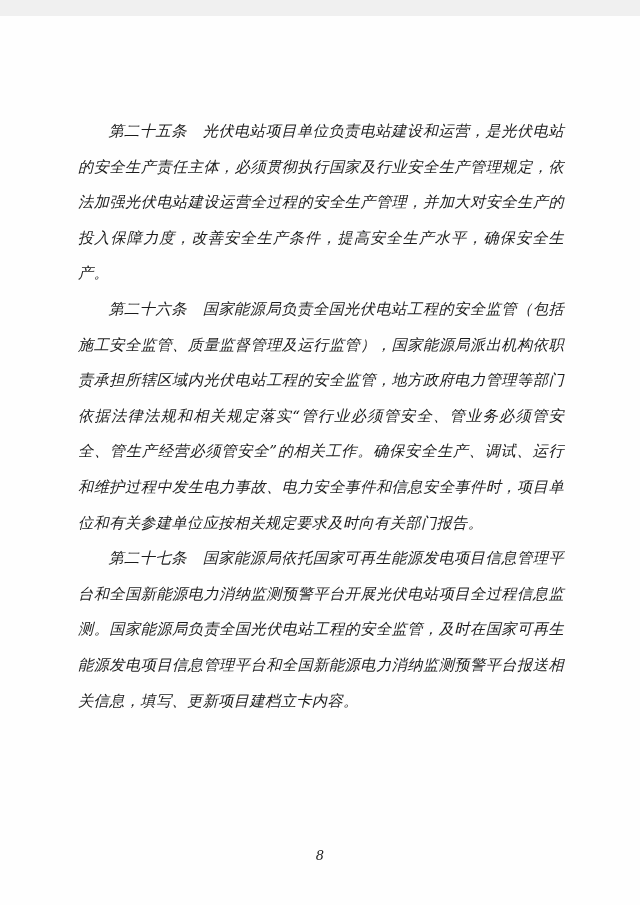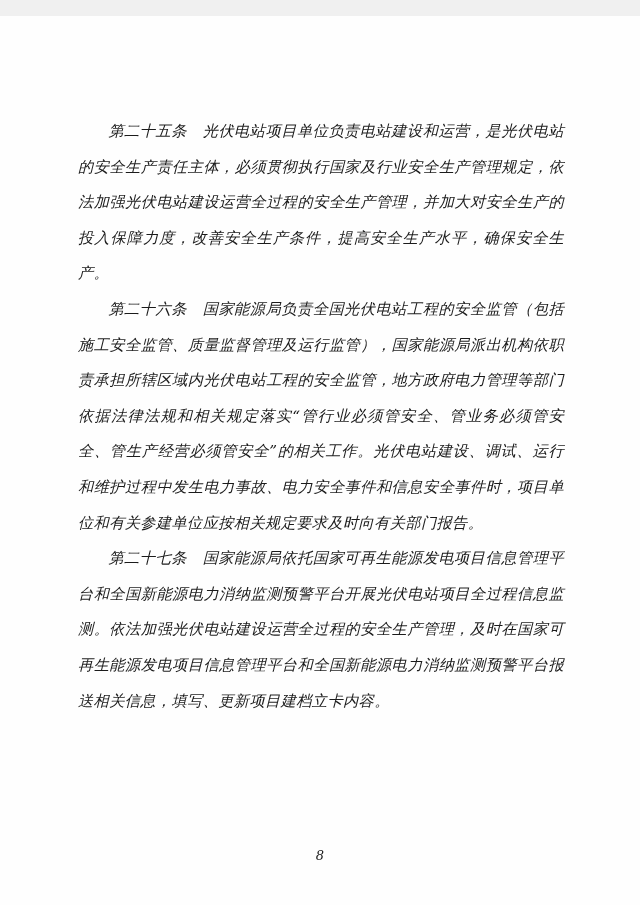--- a/index.html
+++ b/index.html
@@ -45,17 +45,17 @@
     color: #1b1b1b;
     font-family: "DejaVu Serif", "Liberation Serif", serif;
   }
 </style>
 </head>
 <body>
 
 <div class="page">
   <div class="content">
     <p class="para">第二十五条　光伏电站项目单位负责电站建设和运营，是光伏电站的安全生产责任主体，必须贯彻执行国家及行业安全生产管理规定，依法加强光伏电站建设运营全过程的安全生产管理，并加大对安全生产的投入保障力度，改善安全生产条件，提高安全生产水平，确保安全生产。</p>
-    <p class="para">第二十六条　国家能源局负责全国光伏电站工程的安全监管（包括施工安全监管、质量监督管理及运行监管），国家能源局派出机构依职责承担所辖区域内光伏电站工程的安全监管，地方政府电力管理等部门依据法律法规和相关规定落实“管行业必须管安全、管业务必须管安全、管生产经营必须管安全”的相关工作。光伏电站建设、调试、运行和维护过程中发生电力事故、电力安全事件和信息安全事件时，项目单位和有关参建单位应按相关规定要求及时向有关部门报告。</p>
-    <p class="para">第二十七条　国家能源局依托国家可再生能源发电项目信息管理平台和全国新能源电力消纳监测预警平台开展光伏电站项目全过程信息监测。依法加强光伏电站建设运营全过程的安全生产管理，及时在国家可再生能源发电项目信息管理平台和全国新能源电力消纳监测预警平台报送相关信息，填写、更新项目建档立卡内容。</p>
+    <p class="para">第二十六条　国家能源局负责全国光伏电站工程的安全监管（包括施工安全监管、质量监督管理及运行监管），国家能源局派出机构依职责承担所辖区域内光伏电站工程的安全监管，地方政府电力管理等部门依据法律法规和相关规定落实“管行业必须管安全、管业务必须管安全、管生产经营必须管安全”的相关工作。确保安全生产、调试、运行和维护过程中发生电力事故、电力安全事件和信息安全事件时，项目单位和有关参建单位应按相关规定要求及时向有关部门报告。</p>
+    <p class="para">第二十七条　国家能源局依托国家可再生能源发电项目信息管理平台和全国新能源电力消纳监测预警平台开展光伏电站项目全过程信息监测。国家能源局负责全国光伏电站工程的安全监管，及时在国家可再生能源发电项目信息管理平台和全国新能源电力消纳监测预警平台报送相关信息，填写、更新项目建档立卡内容。</p>
   </div>
   <div class="page-number">8</div>
 </div>
 
 </body></html>

